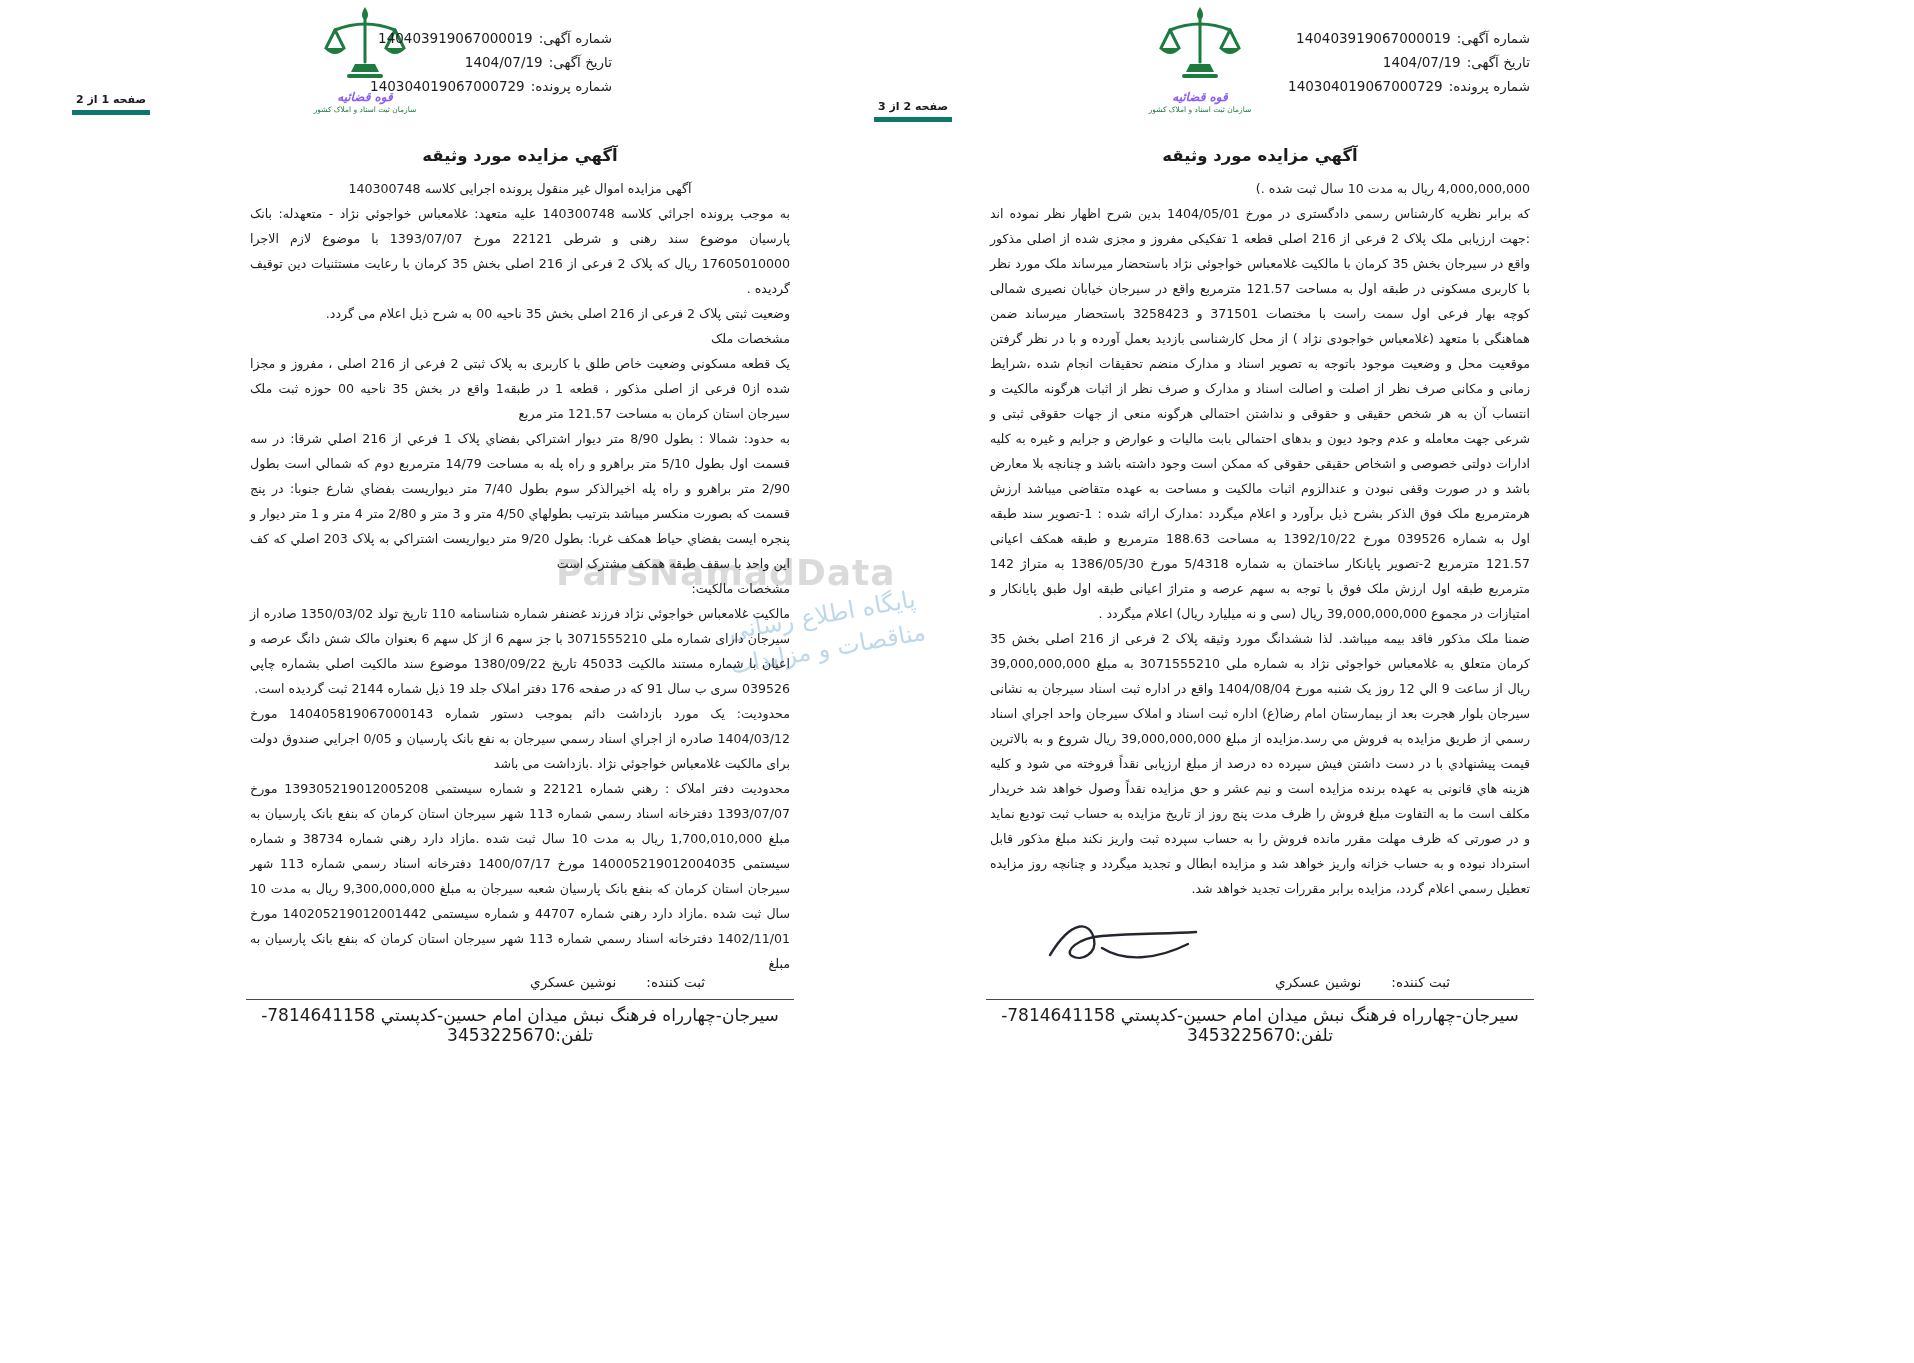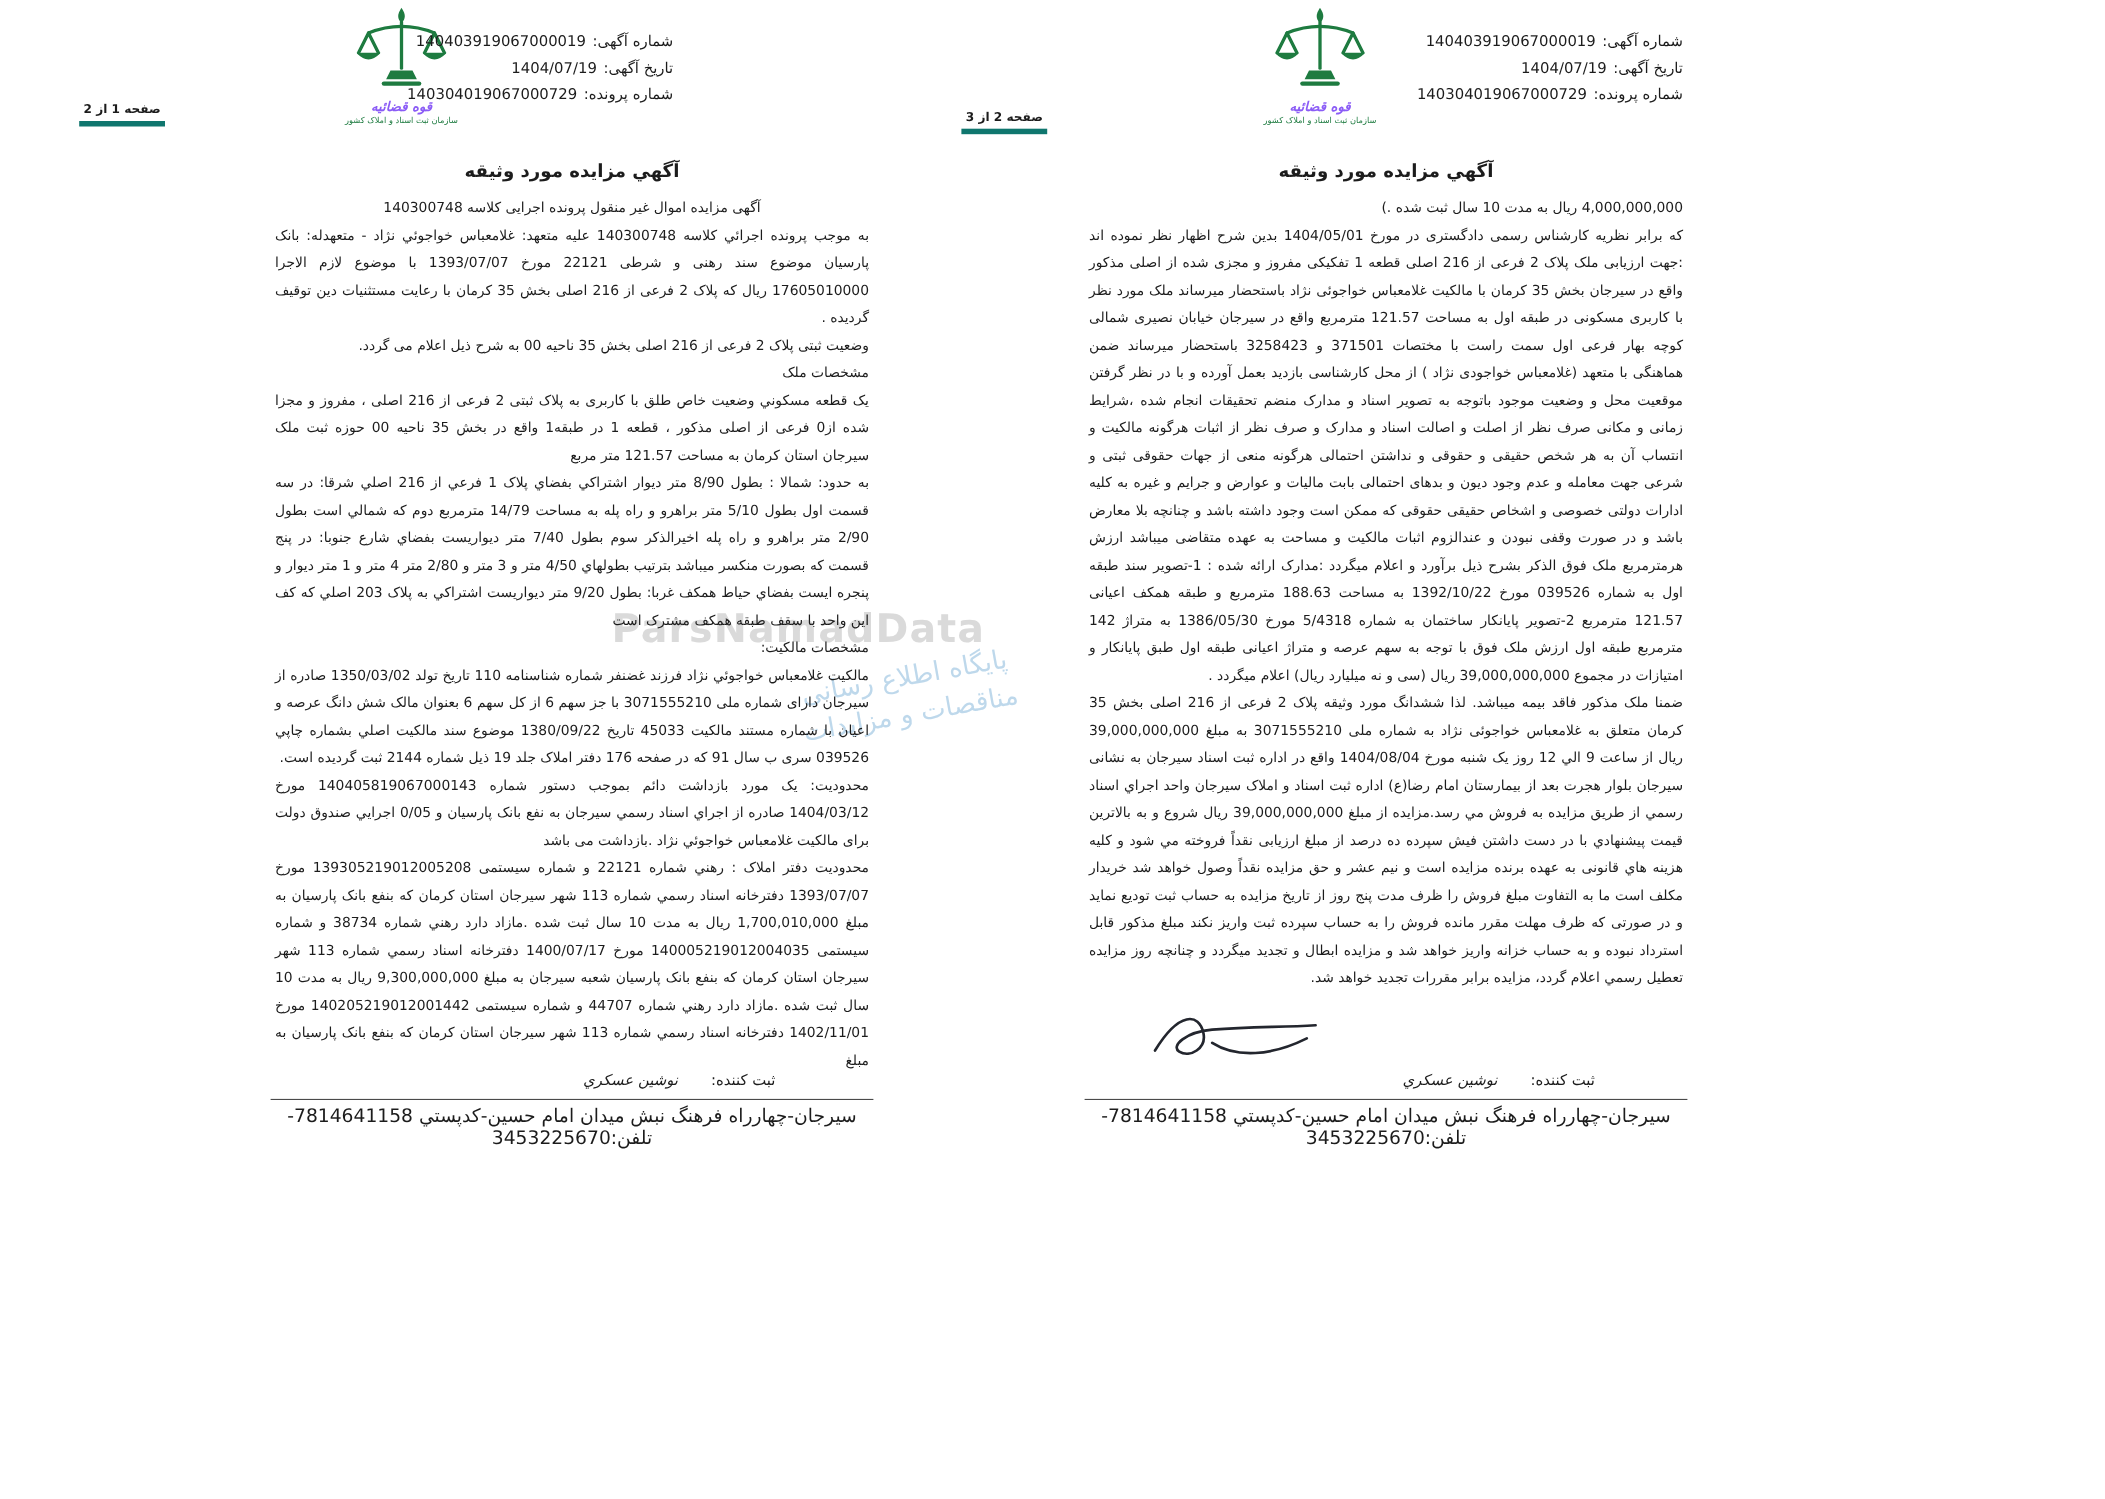--- a/index.html
+++ b/index.html
@@ -51,21 +51,21 @@
   #page2 .body { left:120px; width:540px; }
   .body p { margin:0; }
   .body p.center { text-align:center; }
   .body p.gap { }
 
   .sig { width:190px; height:70px; margin:8px 300px 0 0; }
 
   .registrar { position:absolute; top:974px; font-size:13.5px; white-space:nowrap; }
   #page1 .registrar { right:225px; }
   #page2 .registrar { right:120px; }
-  .reg-name { margin-right:30px;font-style:italic; }
+  .reg-name { margin-right:30px; }
 
   .rule { position:absolute; top:999px; border-top:1px solid #4a4a4a; height:0; }
   #page1 .rule { left:186px; width:548px; }
   #page2 .rule { left:116px; width:548px; }
 
   .address { position:absolute; top:1005px; font-size:17px; text-align:center; }
   #page1 .address { left:190px; width:540px; }
   #page2 .address { left:120px; width:540px; }
 </style>
 </head>

